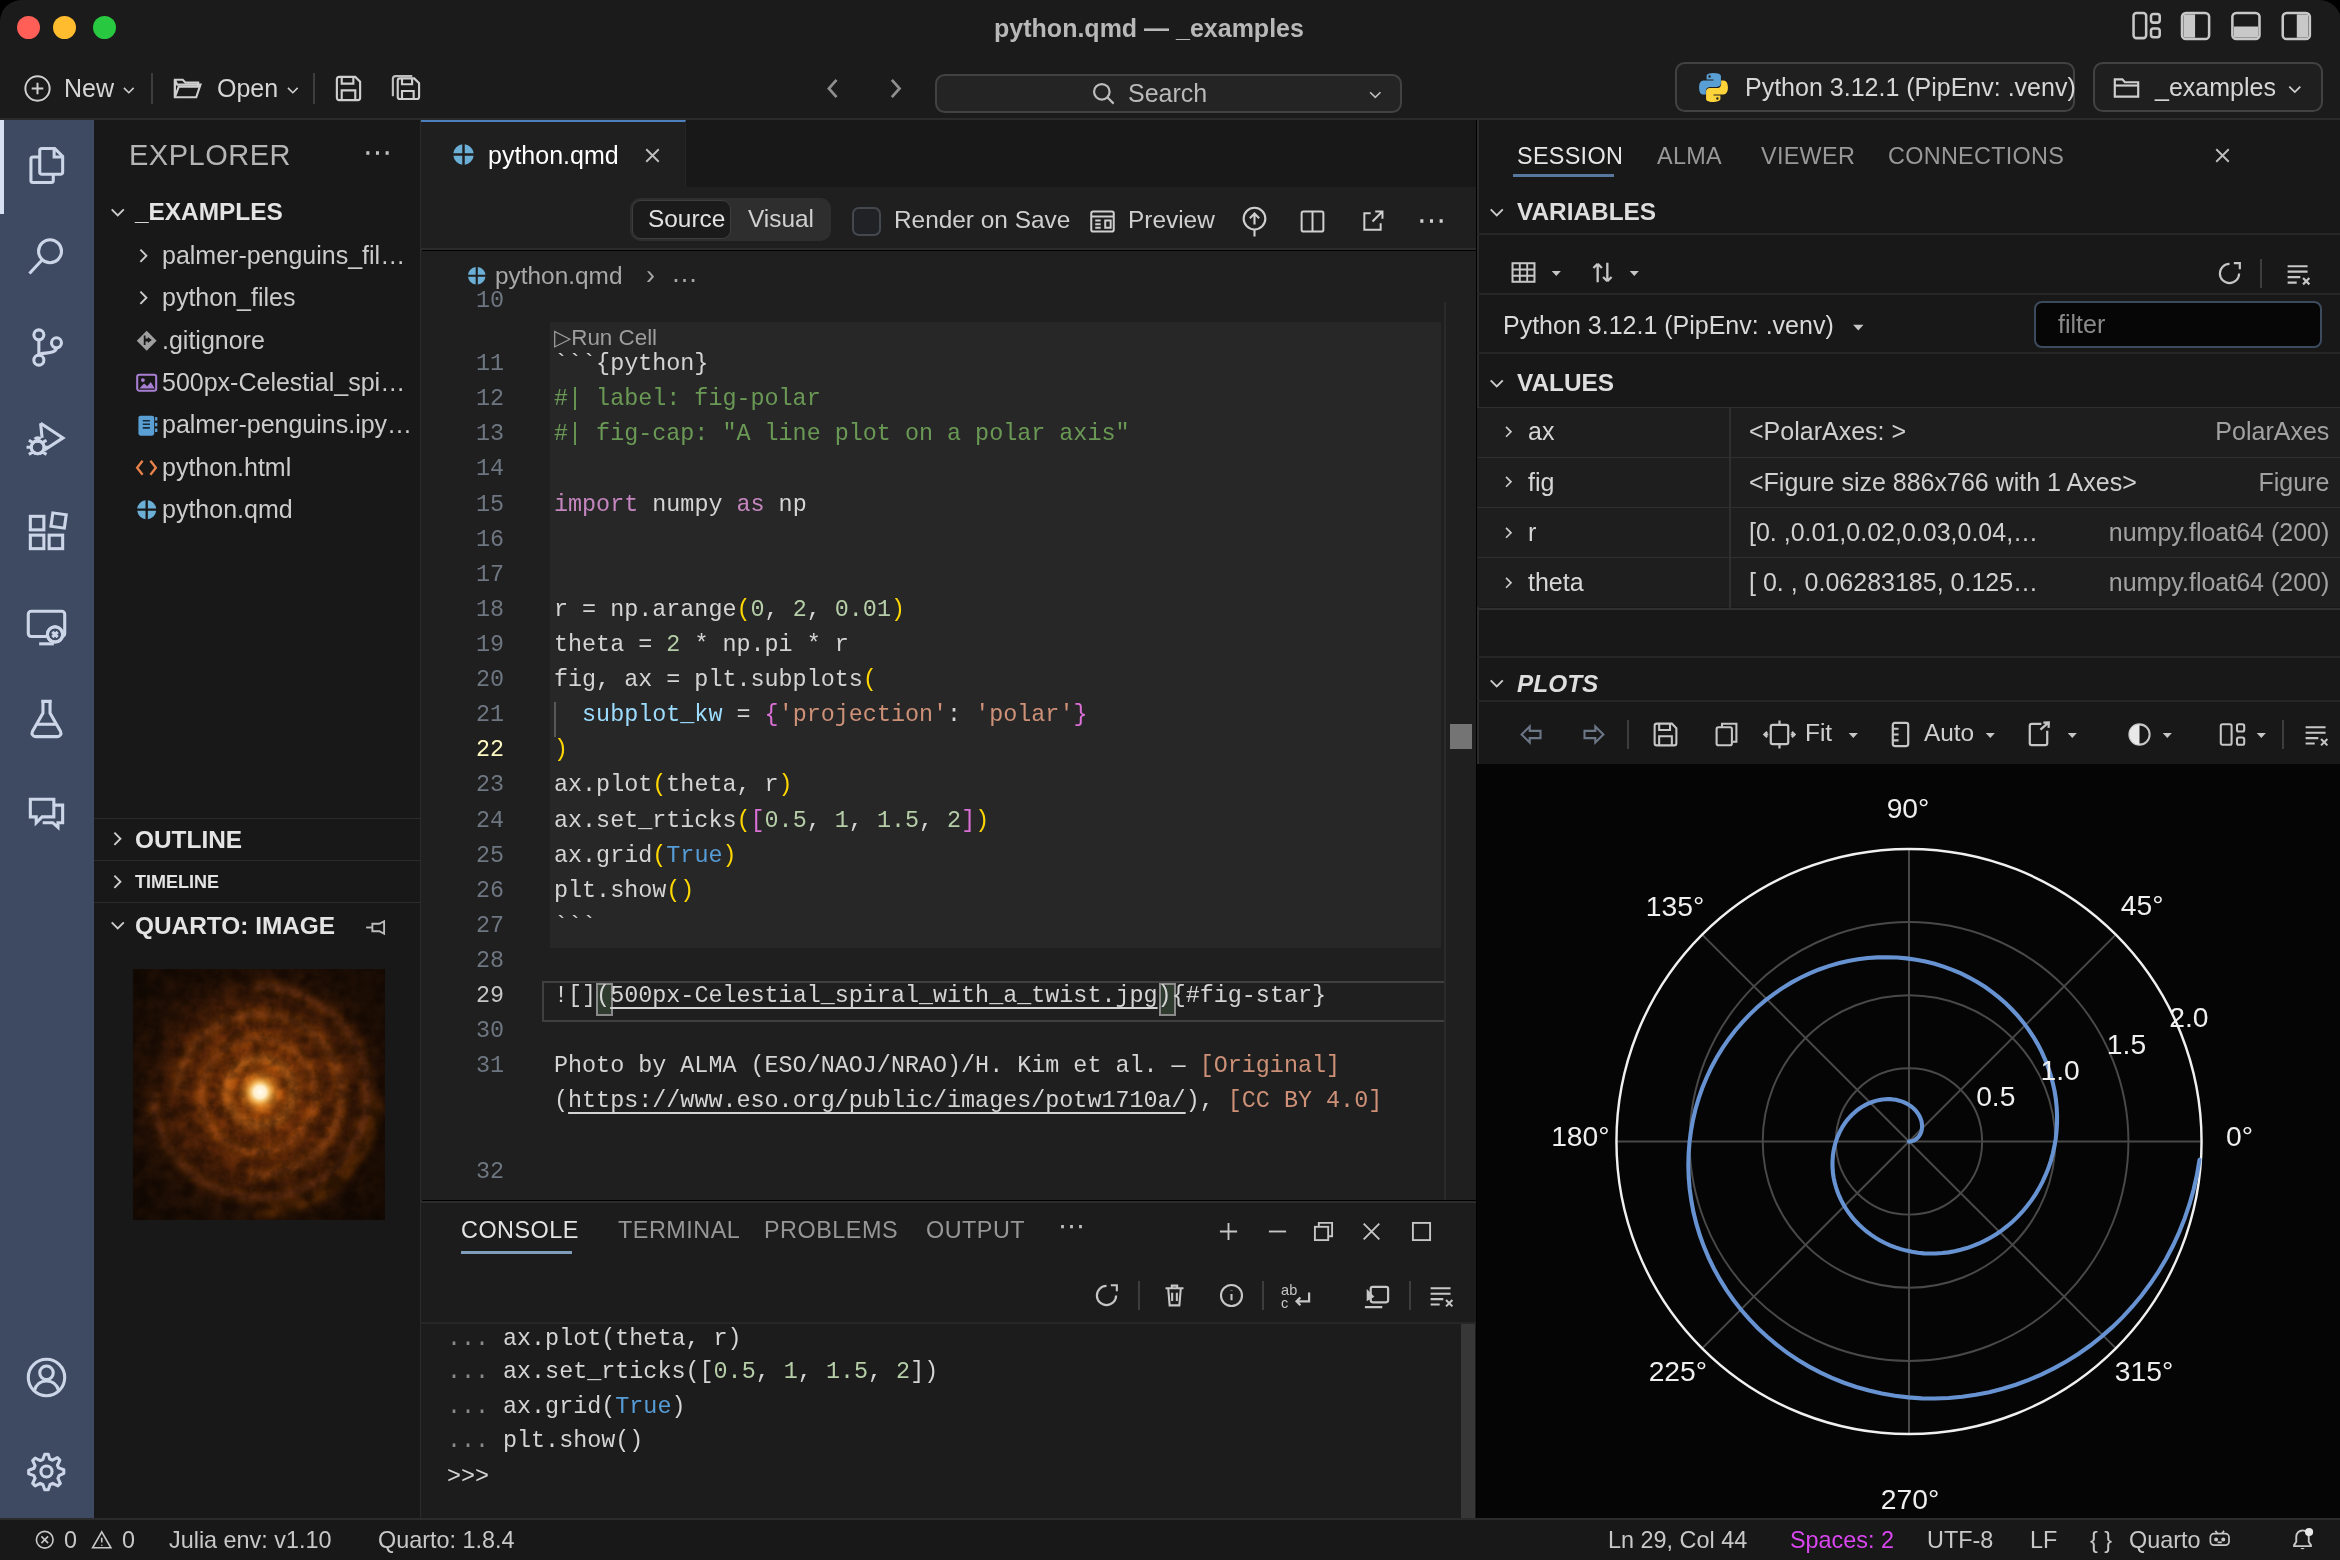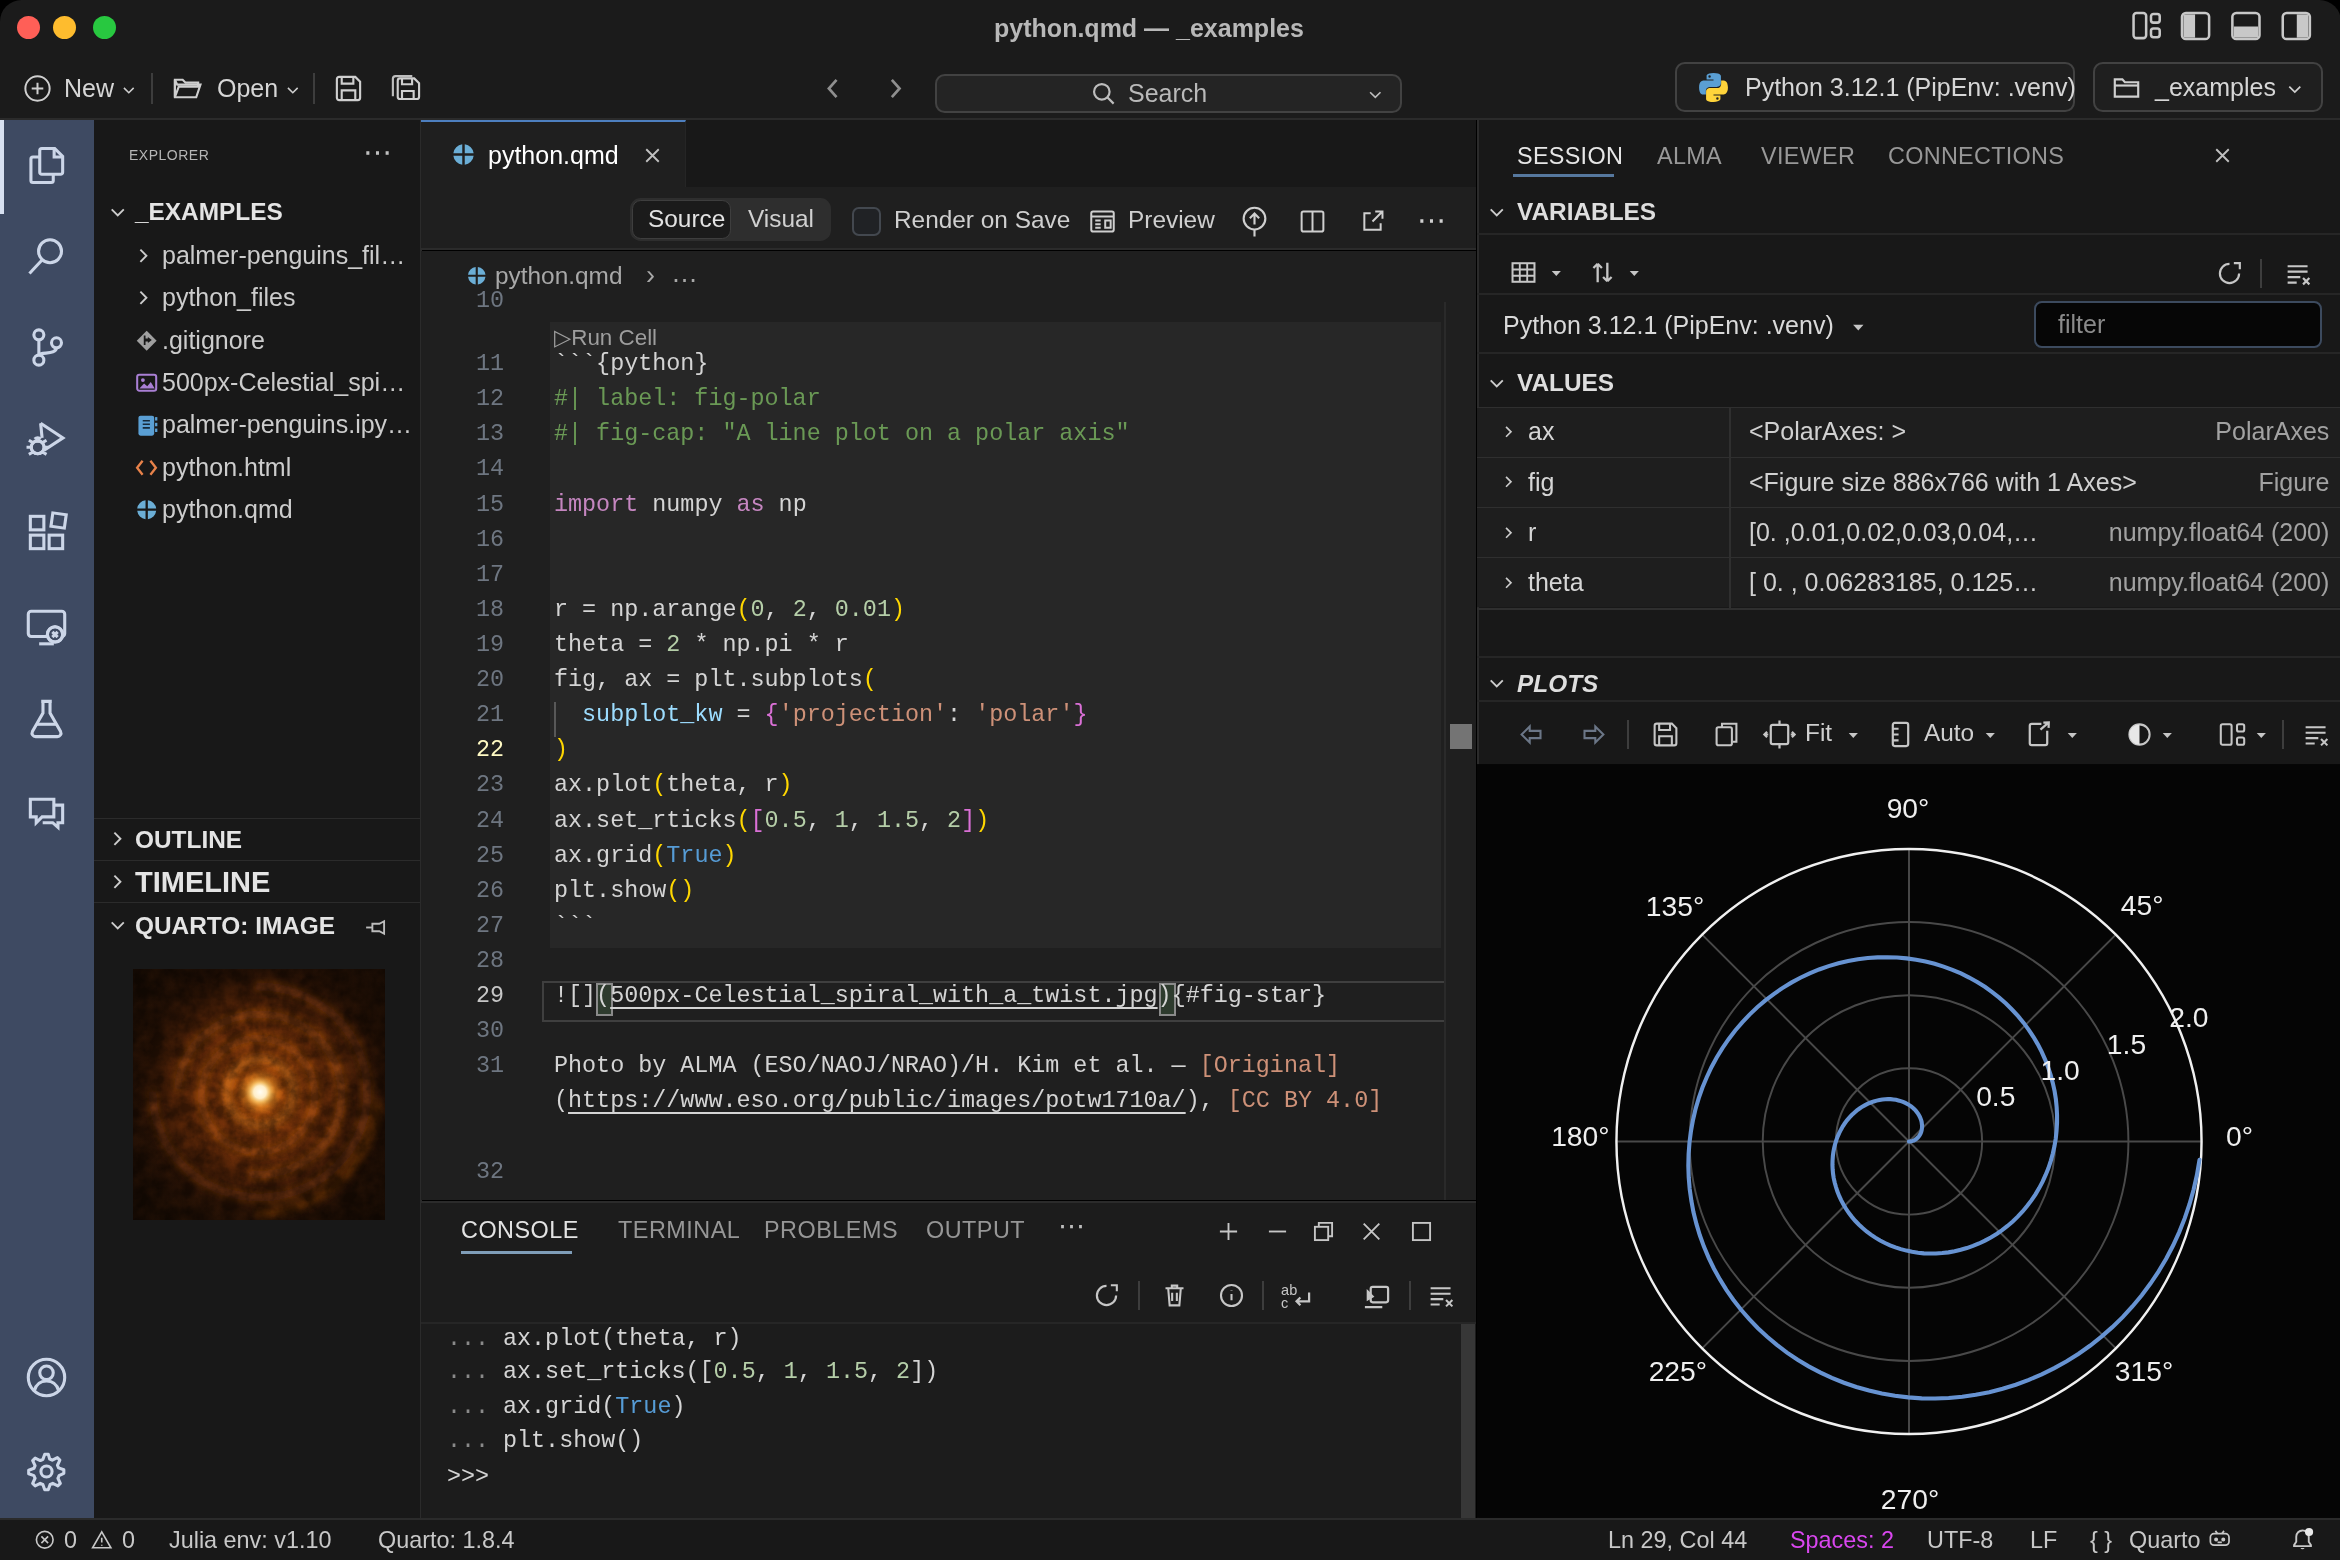--- a/index.html
+++ b/index.html
@@ -194,21 +194,21 @@
         <path d="M3.8 12.6c.6-2.2 2.2-3.4 4.2-3.4s3.6 1.2 4.2 3.4"></path>
       </svg>
     </div>
 <div class="abs" style="left:23.4px;top:1448px;width:47px;height:47px;">
       <svg width="47" height="47" viewBox="0 0 16 16" fill="none" stroke="#ccd6e8" stroke-width="1.05">
         <circle cx="8" cy="8" r="1.9"></circle>
         <path stroke-linejoin="round" d="M13.9 8.6v-1.2l-1.8-.64a4.4 4.4 0 00-.37-.9l.82-1.72-.85-.85-1.72.82a4.4 4.4 0 00-.9-.37L8.6 2.1H7.4l-.64 1.8a4.4 4.4 0 00-.9.37l-1.72-.82-.85.85.82 1.72a4.4 4.4 0 00-.37.9l-1.8.64v1.2l1.8.64c.1.32.22.62.37.9l-.82 1.72.85.85 1.72-.82c.28.15.58.28.9.37l.64 1.8h1.2l.64-1.8c.32-.1.62-.22.9-.37l1.72.82.85-.85-.82-1.72c.15-.28.28-.58.37-.9z"></path>
       </svg>
     </div>
 <div class="abs" style="left:94px;top:120px;width:328px;height:1399px;background:#181818;border-right:2px solid #2b2b2b;"></div>
-<div class="abs" style="left:129px;top:142px;font-size:14px;color:#b5b5b5;font-weight:400;line-height:26px;white-space:pre;letter-spacing:0.5px;">EXPLORER</div>
+<div class="abs" style="left:129px;top:142px;font-size:29px;color:#b5b5b5;font-weight:400;line-height:26px;white-space:pre;letter-spacing:0.5px;">EXPLORER</div>
 <div class="abs" style="left:363px;top:134px;font-size:29px;color:#c0c0c0;font-weight:400;line-height:36px;white-space:pre;">⋯</div>
 <div class="abs" style="left:107px;top:202px;width:21.5px;height:21.5px;">
       <svg width="21.5" height="21.5" viewBox="0 0 16 16" fill="none" stroke="#cccccc" stroke-width="1.4">
         <path d="M3.5 5.5L8 10l4.5-4.5"></path>
       </svg>
     </div>
 <div class="abs" style="left:135px;top:197px;font-size:24.4px;color:#e4e4e4;font-weight:700;line-height:30px;white-space:pre;">_EXAMPLES</div>
 <div class="abs" style="left:133px;top:245px;width:21.5px;height:21.5px;">
       <svg width="21.5" height="21.5" viewBox="0 0 16 16" fill="none" stroke="#cccccc" stroke-width="1.4">
         <path d="M5.5 3.5L10 8l-4.5 4.5"></path>
@@ -266,21 +266,21 @@
         <path d="M5.5 3.5L10 8l-4.5 4.5"></path>
       </svg>
     </div>
 <div class="abs" style="left:135px;top:825px;font-size:24.4px;color:#e4e4e4;font-weight:700;line-height:30px;white-space:pre;">OUTLINE</div>
 <div class="abs" style="left:94px;top:860px;width:328px;height:1px;background:#2b2b2b;"></div>
 <div class="abs" style="left:107px;top:871px;width:21.5px;height:21.5px;">
       <svg width="21.5" height="21.5" viewBox="0 0 16 16" fill="none" stroke="#cccccc" stroke-width="1.4">
         <path d="M5.5 3.5L10 8l-4.5 4.5"></path>
       </svg>
     </div>
-<div class="abs" style="left:135px;top:867px;font-size:29px;color:#e4e4e4;font-weight:700;line-height:30px;white-space:pre;">TIMELINE</div>
+<div class="abs" style="left:135px;top:867px;font-size:18px;color:#e4e4e4;font-weight:700;line-height:30px;white-space:pre;">TIMELINE</div>
 <div class="abs" style="left:94px;top:902px;width:328px;height:1px;background:#2b2b2b;"></div>
 <div class="abs" style="left:107px;top:915px;width:21.5px;height:21.5px;">
       <svg width="21.5" height="21.5" viewBox="0 0 16 16" fill="none" stroke="#cccccc" stroke-width="1.4">
         <path d="M3.5 5.5L8 10l4.5-4.5"></path>
       </svg>
     </div>
 <div class="abs" style="left:135px;top:911px;font-size:24.4px;color:#e4e4e4;font-weight:700;line-height:30px;white-space:pre;">QUARTO: IMAGE</div>
 <div class="abs" style="left:363px;top:915px;width:25px;height:25px;">
       <svg width="25" height="25" viewBox="0 0 16 16" fill="none" stroke="#bcbcbc" stroke-width="1.2">
         <path d="M2 8h4"></path>

